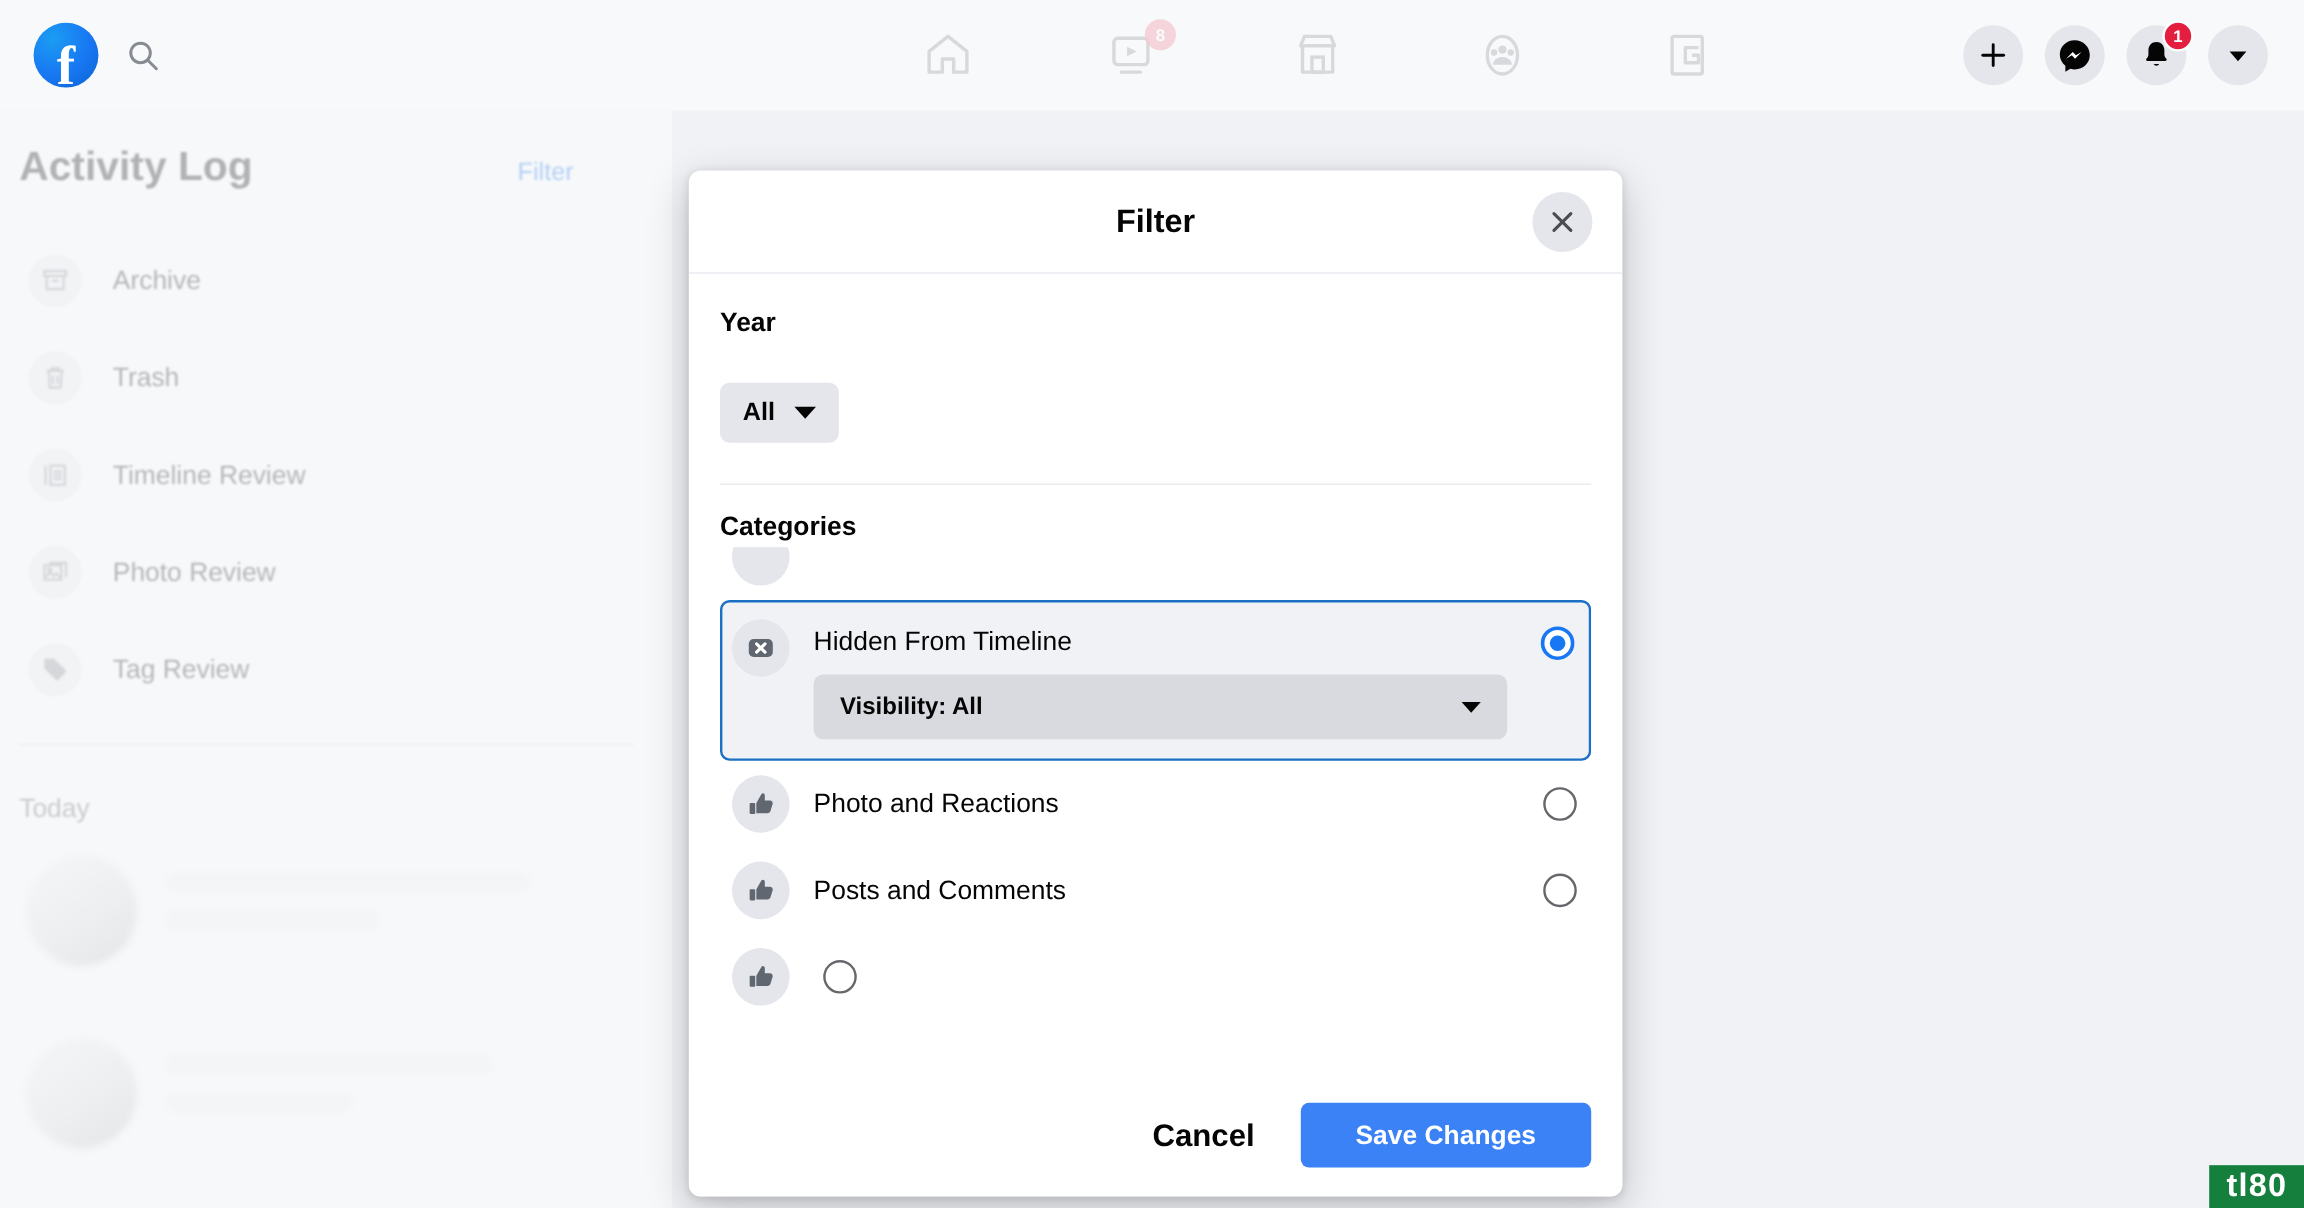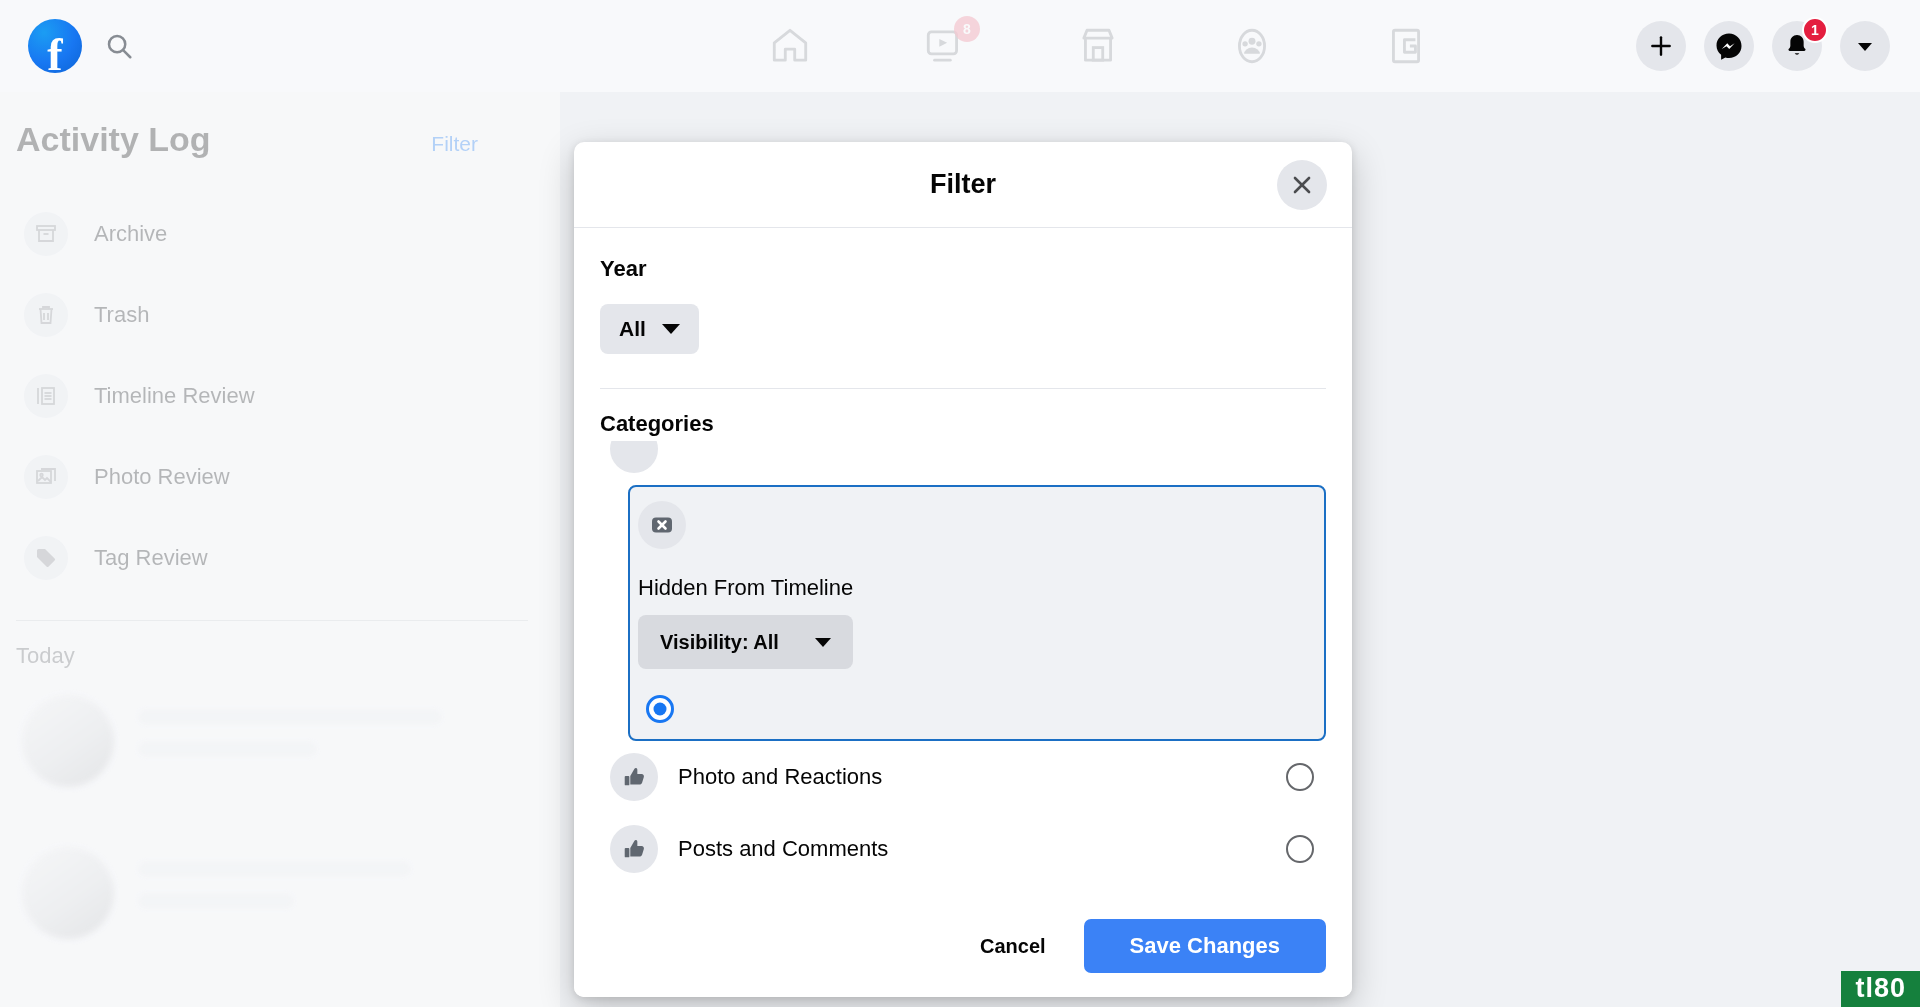--- a/index.html
+++ b/index.html
@@ -154,21 +154,21 @@
     display: flex; align-items: center; justify-content: center;
     flex: none;
   }
   .al-lbl { font-size: 22px; color: #1c1e21; }
   .al-div {
     height: 1px;
     background: #ced0d4;
     margin: 22px 0 0 0;
   }
   .today-lbl {
-    margin-top: 22px;
+    margin-top: 40px;
     font-size: 22px;
     color: #65676b;
   }
   .feed-row { display: flex; gap: 24px; margin-top: 26px; padding-left: 6px; }
   .avatar-blob {
     width: 92px; height: 92px; border-radius: 50%;
     background: linear-gradient(145deg,#f2f2f3 0%, #d9dadd 55%, #b9babd 100%);
     flex: none;
     filter: blur(3px);
   }
@@ -255,20 +255,21 @@
   .year-row { margin: 22px 0 0 0; }
   .pill {
     display: inline-flex;
     align-items: center;
     gap: 16px;
     background: #e4e6eb;
     border: none;
     border-radius: 8px;
     padding: 13px 19px;
     cursor: pointer;
+    margin-top: 15px;
   }
   .pill-txt { font-size: 21px; font-weight: bold; color: #050505; }
   .caret {
     width: 0; height: 0;
     border-left: 9px solid transparent;
     border-right: 9px solid transparent;
     border-top: 10px solid #050505;
   }
 
   .sec-divider {
@@ -297,24 +298,23 @@
     gap: 20px;
     padding: 10px 10px 10px 8px;
     border-radius: 8px;
     border: 2px solid transparent;
     cursor: pointer;
   }
   .cat-row.partial { opacity: 1; }
   .cat-row.selected {
     background: #f0f2f5;
     border-color: #1b6fc4;
-    flex-direction: column;
+    flex-direction: row;
     align-items: flex-start;
     padding: 14px 12px 16px 8px;
-    margin-left: 28px;
   }
 
   .cat-ic {
     width: 48px; height: 48px;
     border-radius: 50%;
     background: #e4e6eb;
     display: flex; align-items: center; justify-content: center;
     flex: none;
   }
   .cat-main { flex: 1; min-width: 0; }
@@ -381,21 +381,21 @@
   }
   .btn {
     border: none;
     border-radius: 7px;
     cursor: pointer;
     font-family: "Liberation Sans", sans-serif;
   }
   .btn-cancel {
     background: transparent;
     color: #050505;
-    font-size: 20px;
+    font-size: 26px;
     font-weight: bold;
     padding: 13px 22px;
   }
   .btn-save {
     background: #3b82f6;
     color: #ffffff;
     font-size: 22px;
     font-weight: bold;
     padding: 14px 46px;
   }

